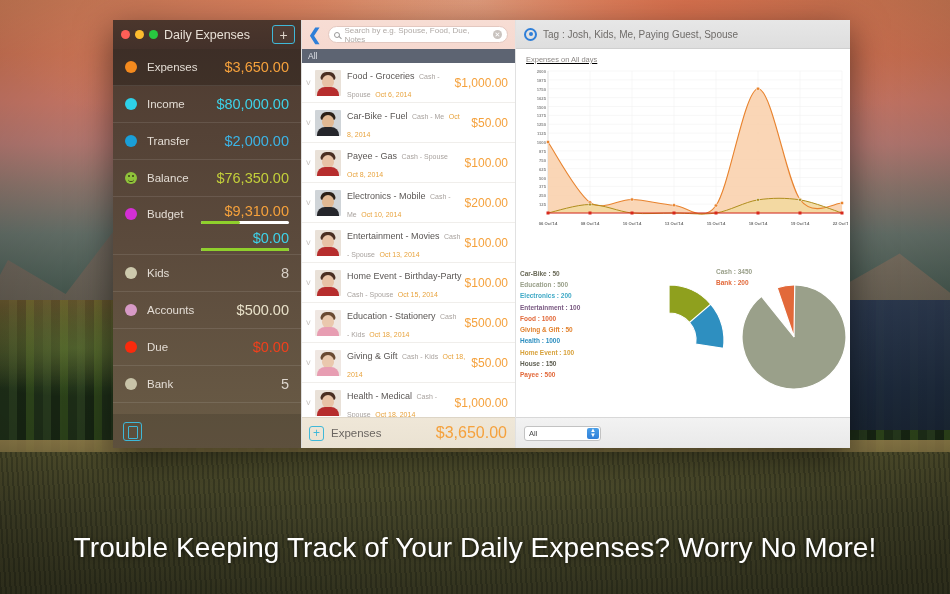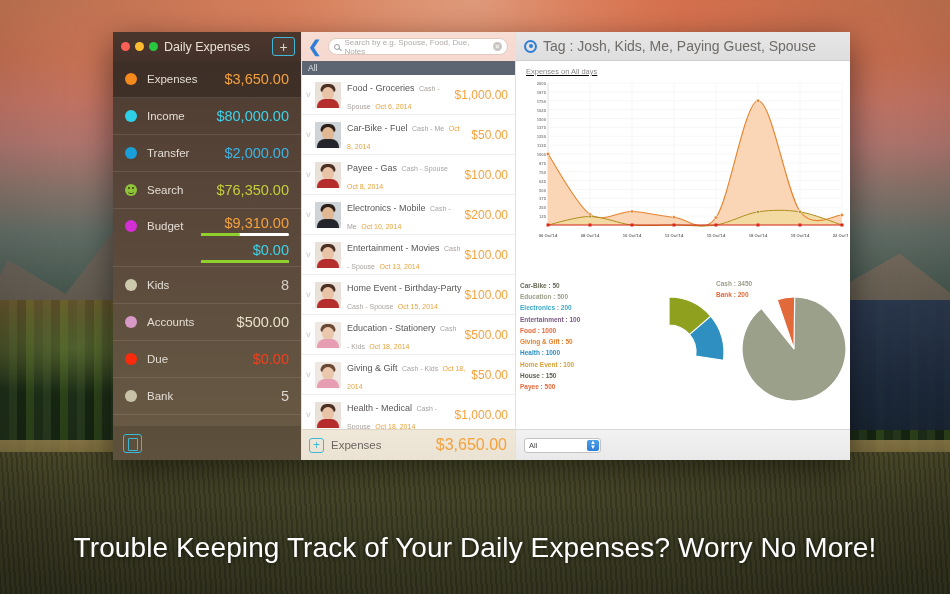--- a/index.html
+++ b/index.html
@@ -78,21 +78,21 @@
     color: #fff;
     font-size: 28px;
     font-weight: 300;
     letter-spacing: .1px;
     text-shadow: 0 1px 5px rgba(0,0,0,.55);
     white-space: nowrap;
   }
 
   
   #app-window {
-    position: absolute; left: 113px; top: 32px;
+    position: absolute; left: 113px; top: 20px;
     width: 737px; height: 428px;
     box-shadow: 0 10px 34px rgba(0,0,0,.55);
     display: flex;
     overflow: hidden;
   }
 
   
   .sidebar {
     width: 188px; flex: 0 0 188px;
     background: linear-gradient(180deg,#4d3a30 0%, #5b4a3c 52%, #6a5c46 100%);
@@ -263,21 +263,21 @@
     border-bottom: 1px solid #cfcfcf;
   }
   .tag-icon {
     width: 13px; height: 13px; border-radius: 50%;
     border: 2px solid #2f7fd8; position: relative; flex: 0 0 13px;
   }
   .tag-icon::after {
     content:""; position:absolute; left:2.5px; top:2.5px; width:4px; height:4px;
     border-radius:50%; background:#2f7fd8;
   }
-  .tag-text { font-size: 14px; color: #6f6c69; }
+  .tag-text { font-size: 10px; color: #6f6c69; }
 
   .chart-area { flex: 0 0 215px; padding: 6px 8px 0 6px; position: relative; background:#fff;text-decoration:underline; }
   .chart-title { font-size: 7.5px; color: #8b8784; margin: 0 0 3px 4px; }
   .linechart { position: relative; width: 100%; height: 180px; }
   .linechart svg { display: block; }
 
   .lower { flex: 1; display: flex; background: #fff; position: relative; padding-top: 4px; }
   .legend-col { width: 90px; flex: 0 0 90px; padding-left: 4px; }
   .legend-item { font-size: 6.5px; font-weight: bold; line-height: 1.73; white-space: nowrap; }
   .donut-wrap { flex: 1; display: flex; align-items: flex-start; justify-content: center; padding-top: 14px; }
@@ -353,21 +353,21 @@
       <div class="srow">
         <span class="bullet" style="background:#1a9fd8"></span>
         <span class="label">Transfer</span>
         <span class="value" style="color:#3cb4e6">$2,000.00</span>
       </div>
 
       <div class="srow">
         <span class="smiley">
             <i></i>
           </span>
-        <span class="label">Search</span>
+        <span class="label">Balance</span>
         <span class="value" style="color:#c3cf3a">$76,350.00</span>
       </div>
 
       <div class="srow budget">
         <div class="budget-line">
           <div class="bl-left">
             <span class="bullet" style="background:#d42fd4"></span>
             <span class="label">Budget</span>
           </div>
           <div class="bl-right">

